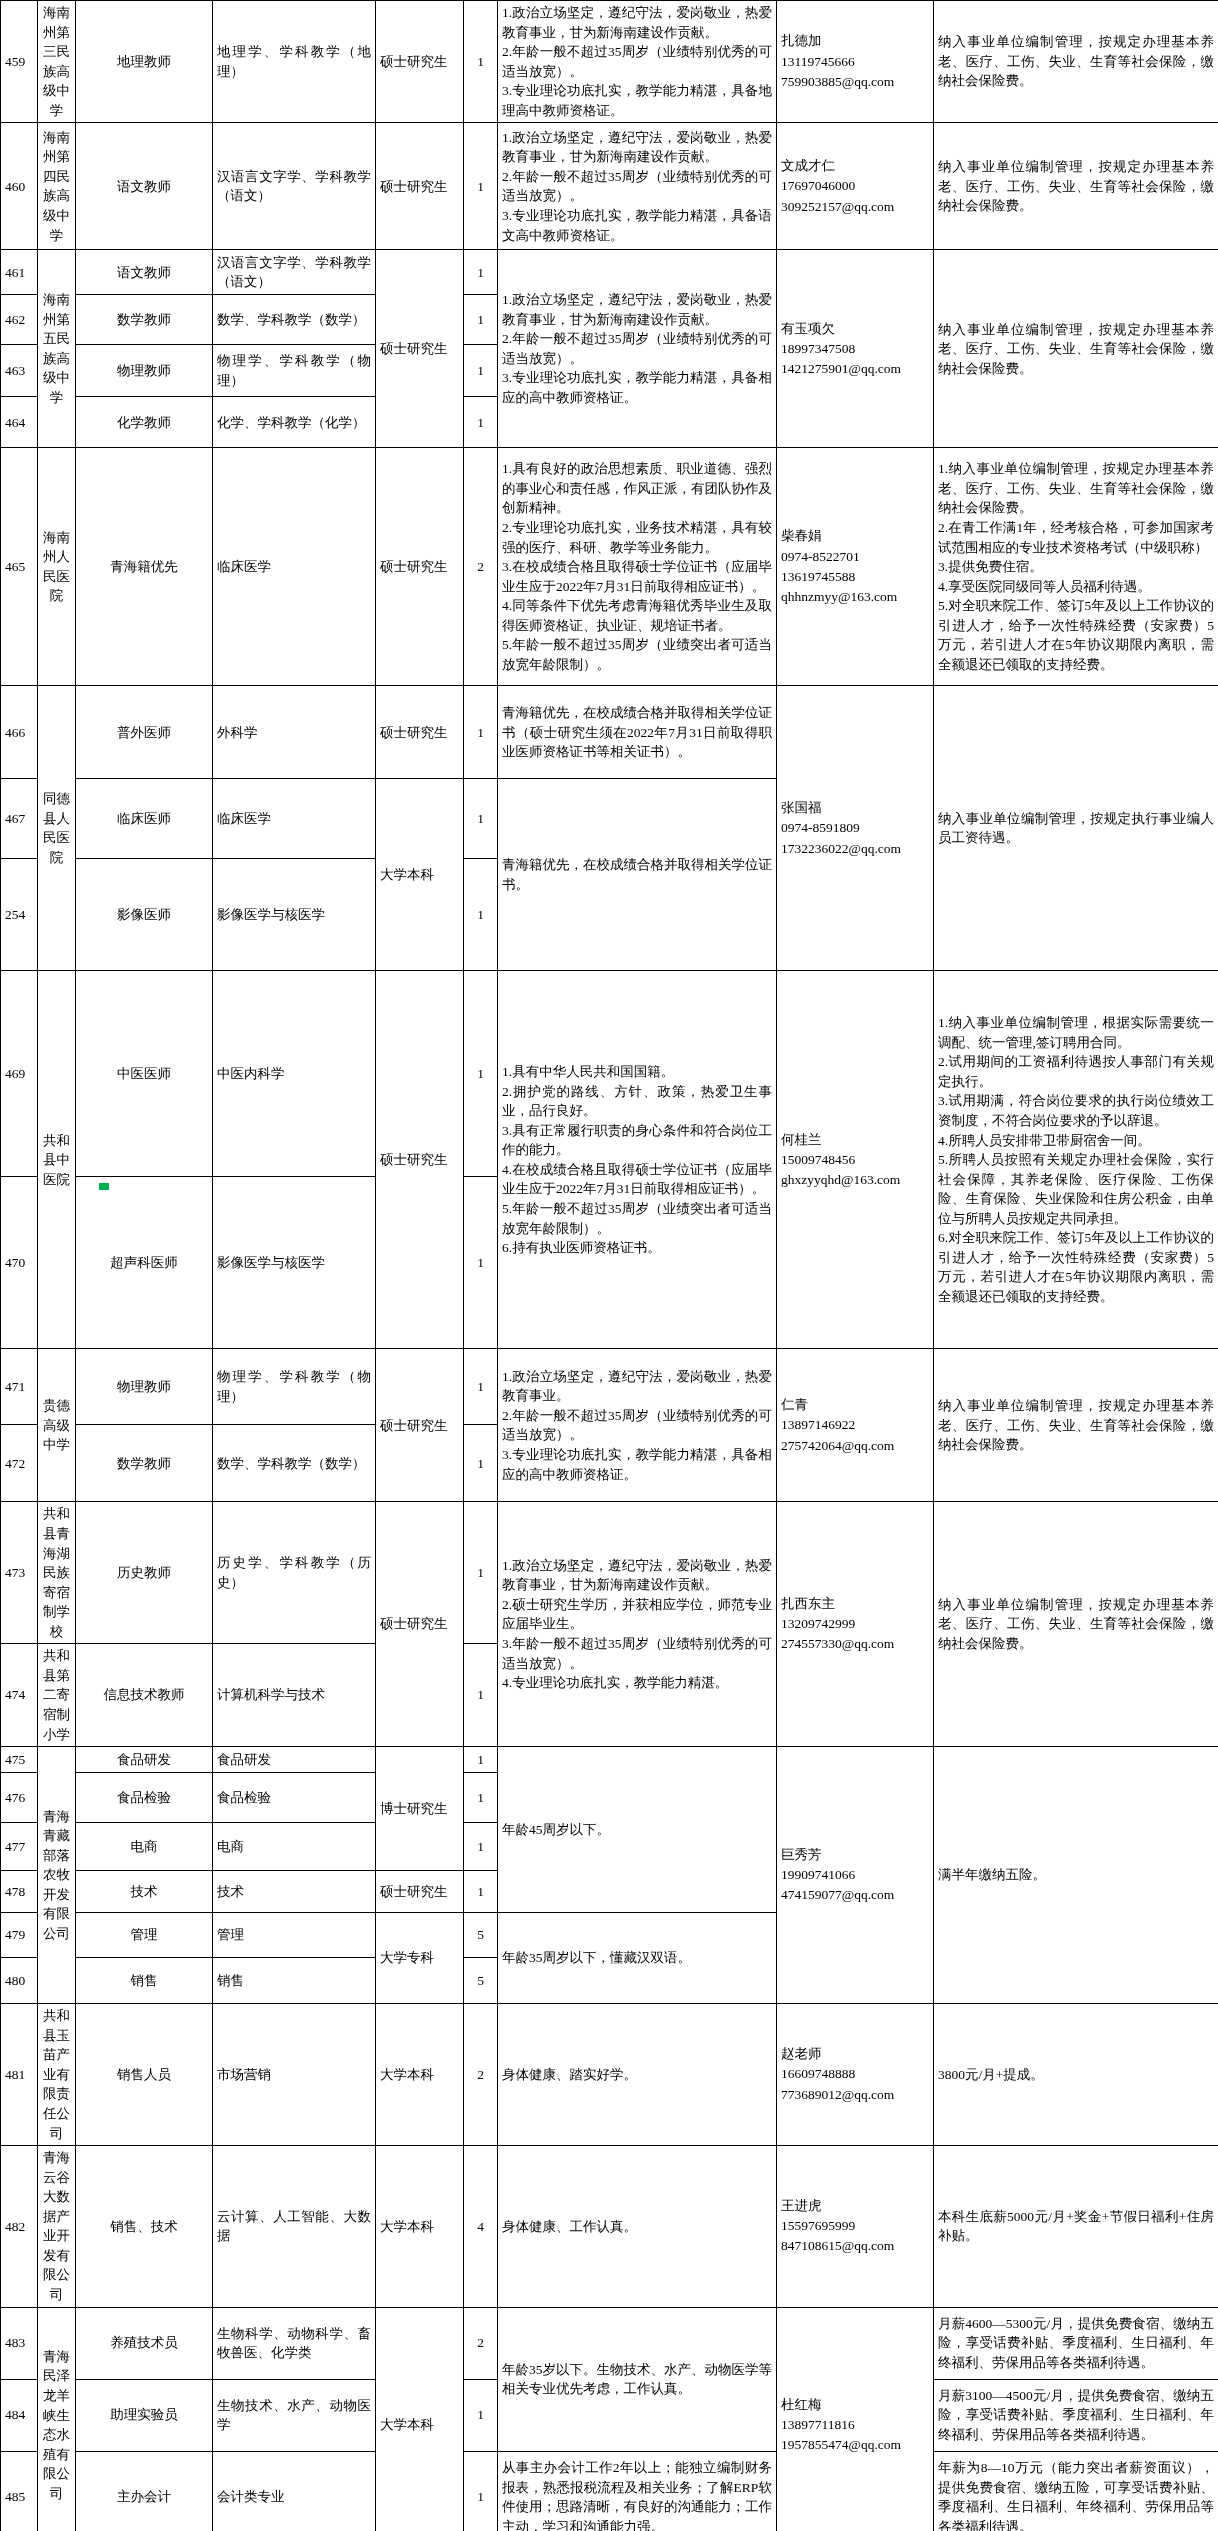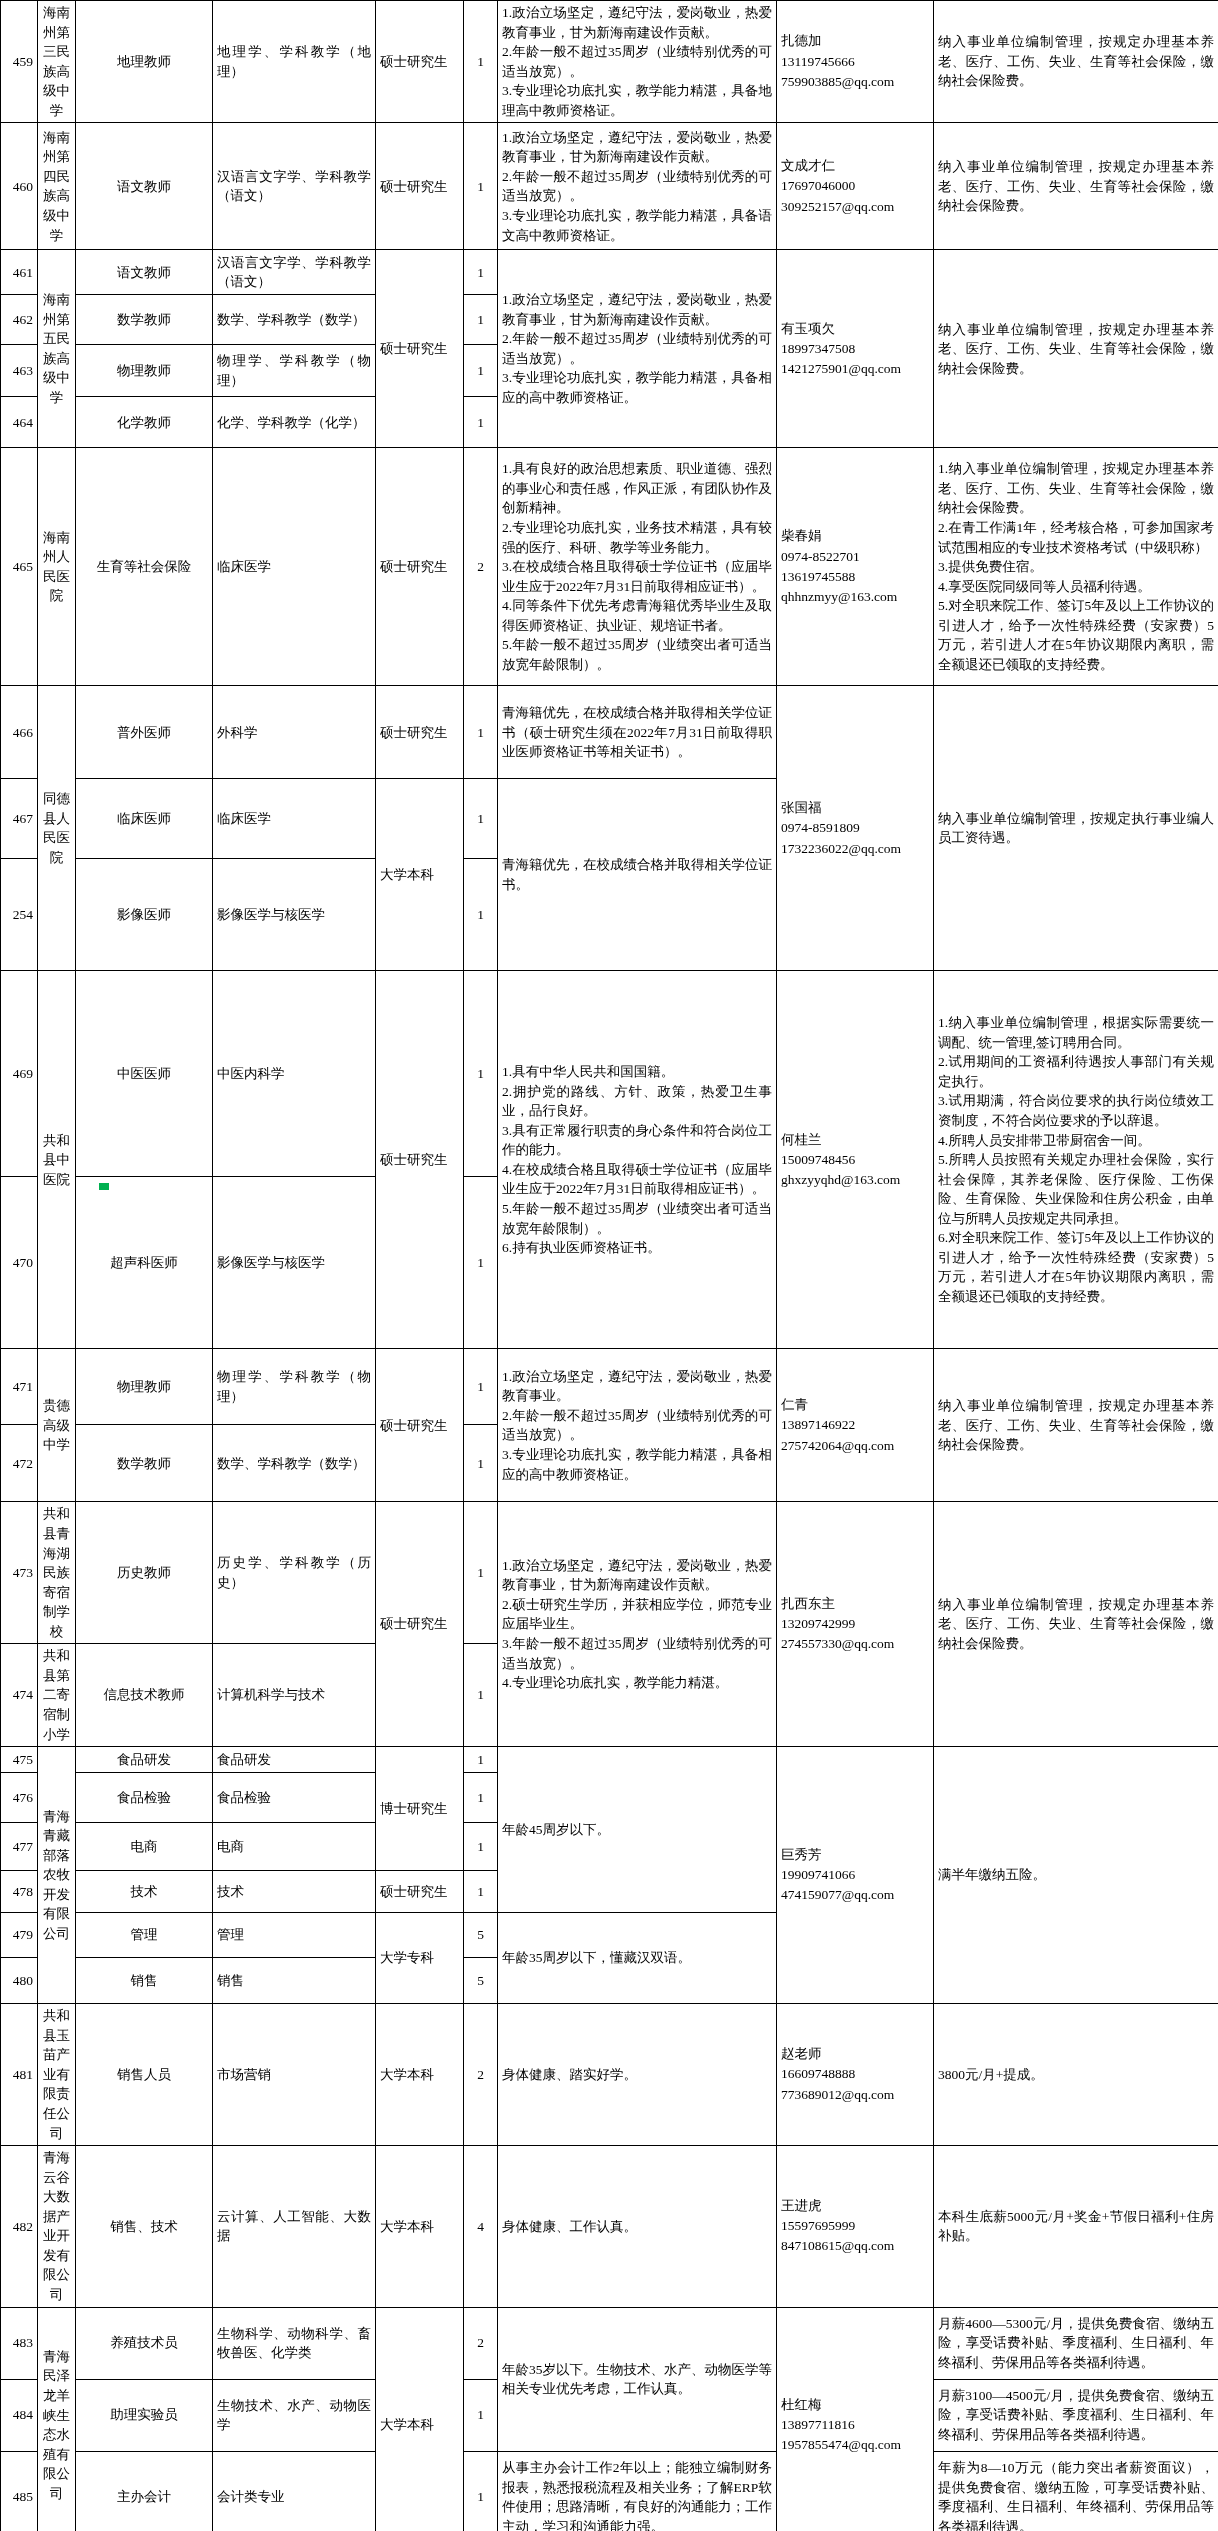--- a/index.html
+++ b/index.html
@@ -8,21 +8,21 @@
   table.recruit{width:1218px;border-collapse:collapse;table-layout:fixed;}
   table.recruit td{
     border:1px solid #000;
     padding:2px 4px;
     vertical-align:middle;
     font-size:13.5px;
     line-height:1.45;
     word-break:break-all;
     overflow:hidden;
   }
-  td.c-no{text-align:right;font-size:14.5px;}
+  td.c-no{text-align:left;font-size:14.5px;}
   td.c-org{text-align:center;padding:2px 3px;margin-left:16px;}
   td.c-pos{text-align:center;}
   td.c-major{text-align:justify;}
   td.c-degree{}
   td.c-count{text-align:center;font-size:14.5px;}
   td.c-cond{text-align:justify;white-space:pre-line;}
   td.c-contact{}
   td.c-contact div{line-height:1.5;}
   td.c-remark{text-align:justify;white-space:pre-line;}
   .green-mark{position:absolute;left:99px;top:1183px;width:10px;height:7px;background:#00b050;}
@@ -113,21 +113,21 @@
 <tr style="height:51px">
   <td class="c-no">464</td>
   <td class="c-pos">化学教师</td>
   <td class="c-major">化学、学科教学（化学）</td>
   <td class="c-count">1</td>
 </tr>
 
 <tr style="height:238px">
   <td class="c-no">465</td>
   <td class="c-org">海南州人民医院</td>
-  <td class="c-pos">生育等社会保险</td>
+  <td class="c-pos">青海籍优先</td>
   <td class="c-major">临床医学</td>
   <td class="c-degree">硕士研究生</td>
   <td class="c-count">2</td>
   <td class="c-cond">1.具有良好的政治思想素质、职业道德、强烈的事业心和责任感，作风正派，有团队协作及创新精神。
 2.专业理论功底扎实，业务技术精湛，具有较强的医疗、科研、教学等业务能力。
 3.在校成绩合格且取得硕士学位证书（应届毕业生应于2022年7月31日前取得相应证书）。
 4.同等条件下优先考虑青海籍优秀毕业生及取得医师资格证、执业证、规培证书者。
 5.年龄一般不超过35周岁（业绩突出者可适当放宽年龄限制）。</td>
   <td class="c-contact">
     <div>柴春娟</div>

